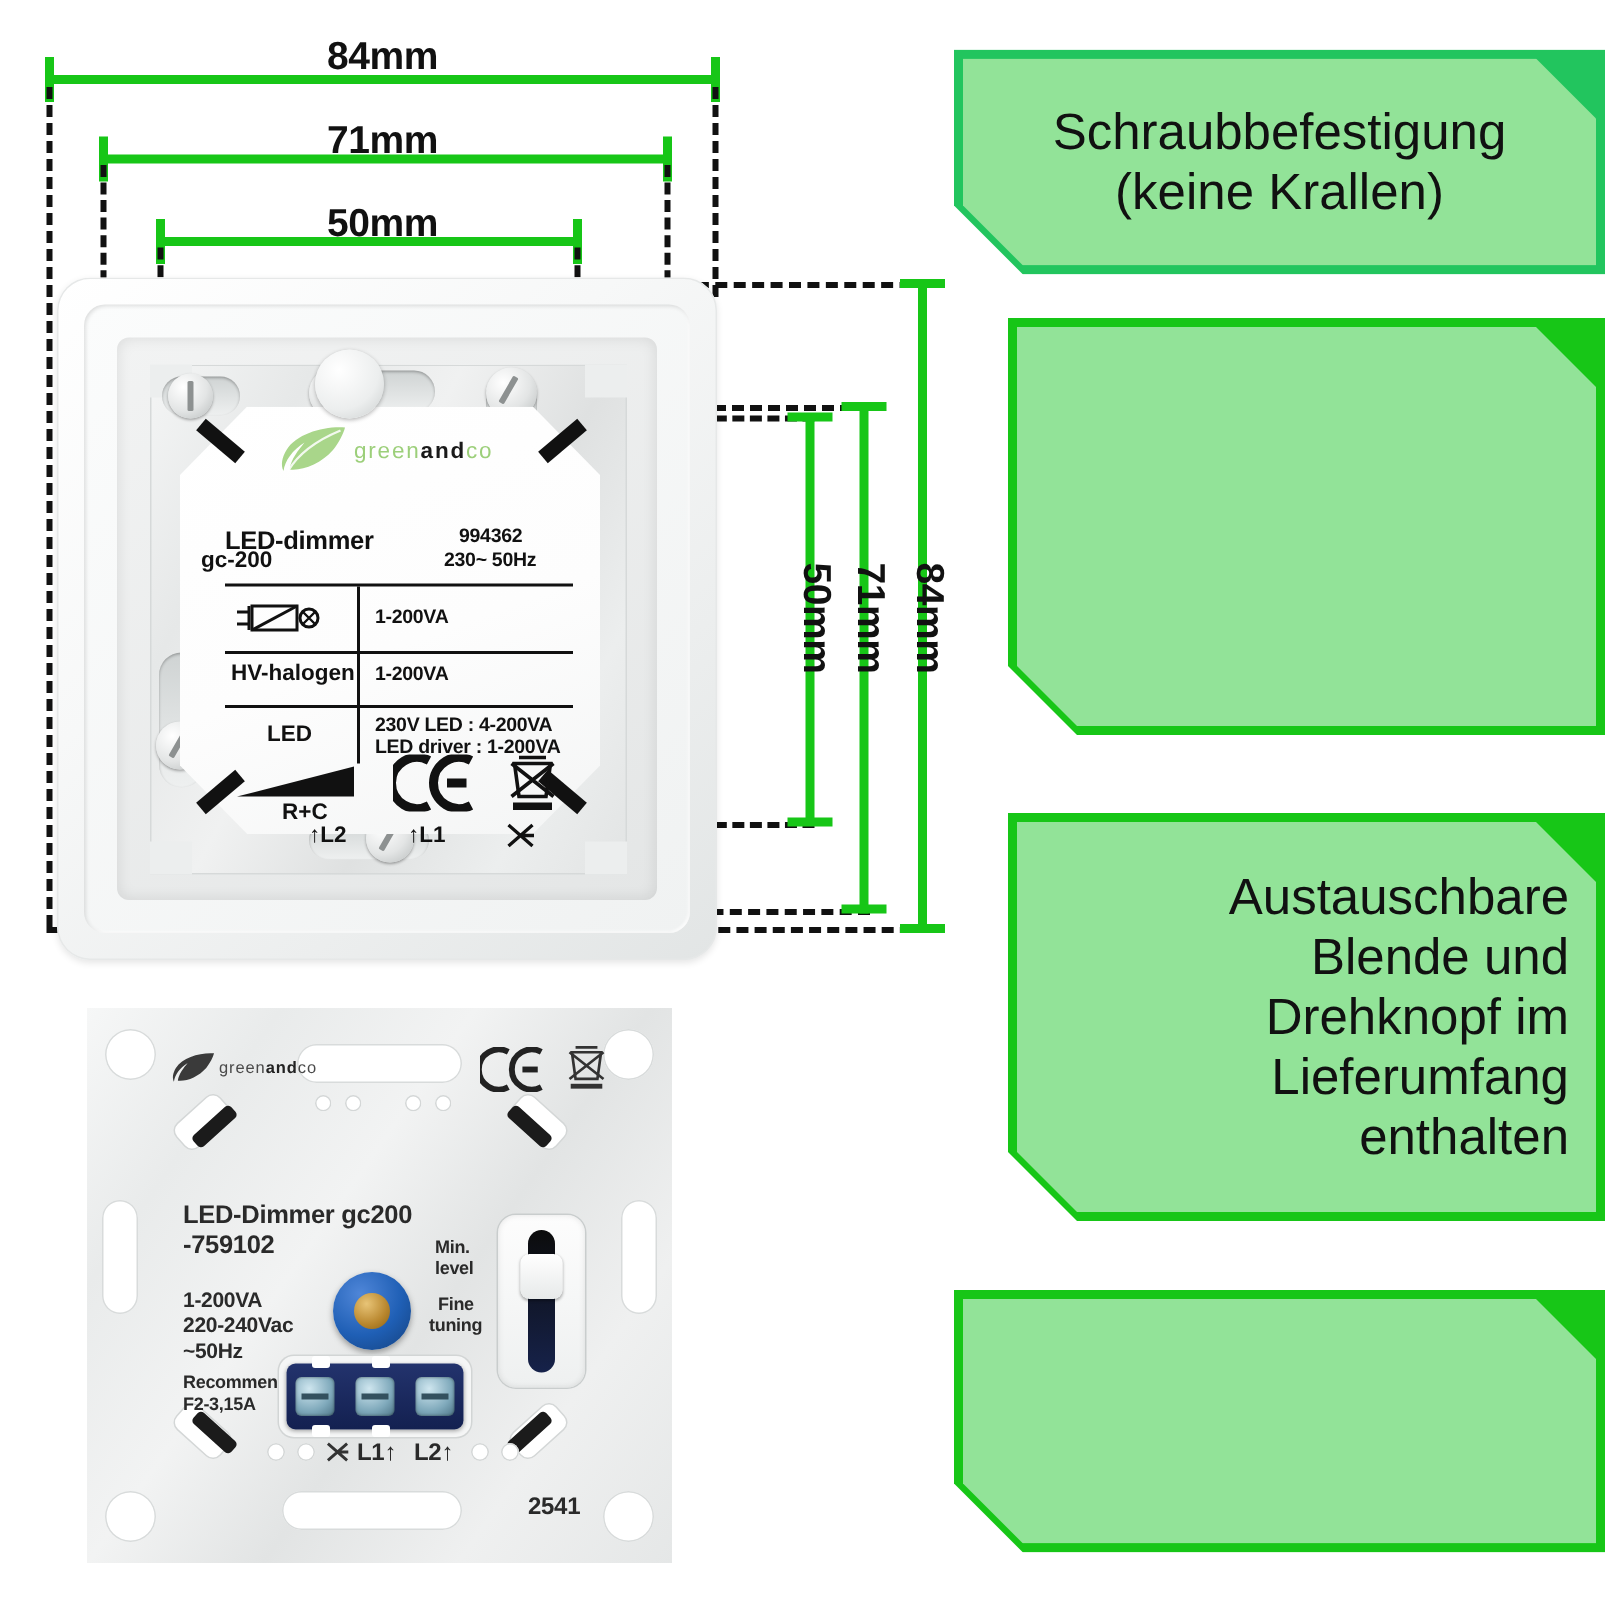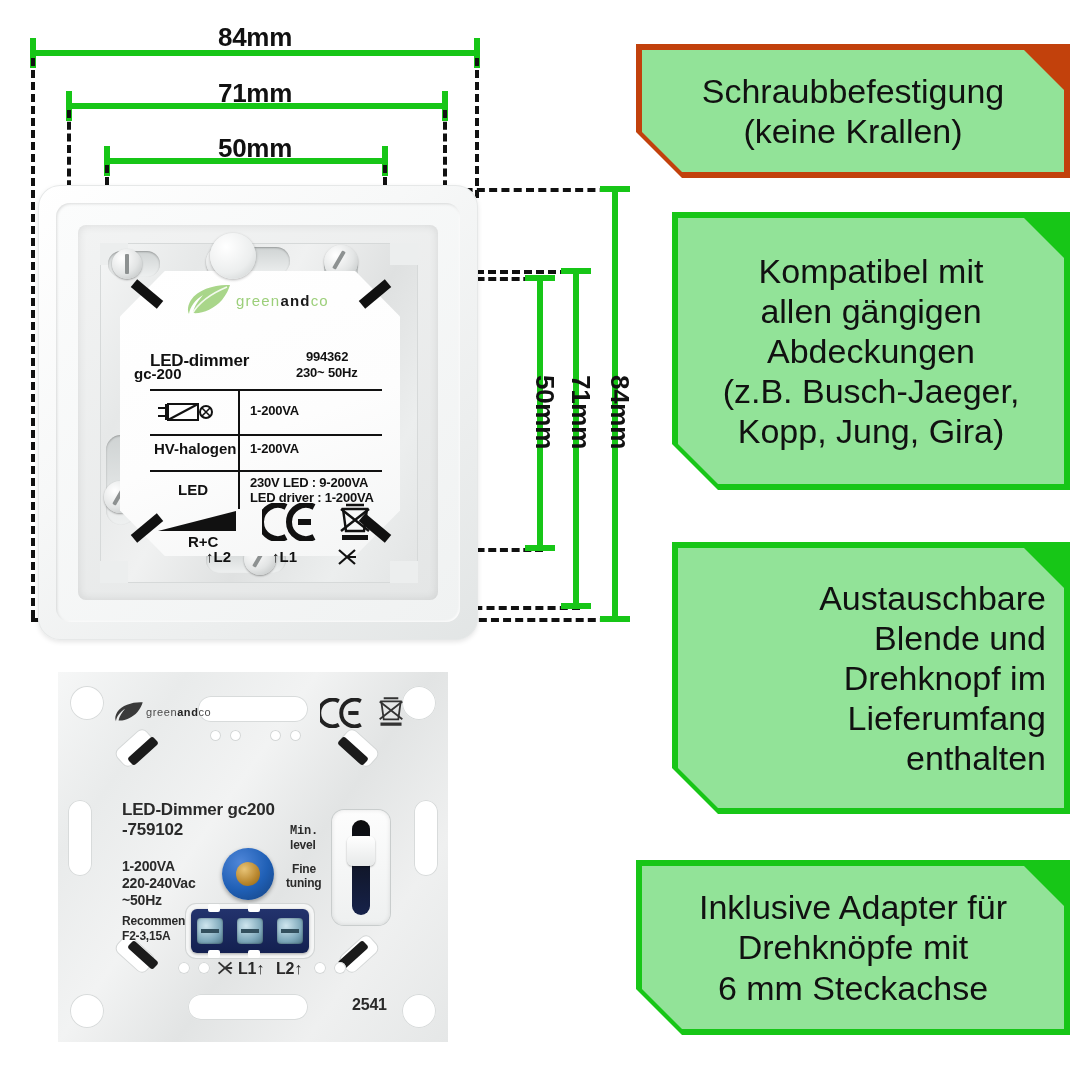--- a/index.html
+++ b/index.html
@@ -312,21 +312,21 @@
     <path d="M12 21L42 5" stroke="#111" stroke-width="2"></path>
     <circle cx="50" cy="13" r="6" fill="none" stroke="#111" stroke-width="2"></circle>
     <path d="M46 9l8 8M54 9l-8 8" stroke="#111" stroke-width="1.6"></path>
   </svg>
   <div class="lbl lbl-mid" style="left:212px;top:218px;">1-200VA</div>
 
   <div class="lbl lbl-big" style="left:116px;top:255px;">HV-halogen</div>
   <div class="lbl lbl-mid" style="left:212px;top:256px;">1-200VA</div>
 
   <div class="lbl lbl-big" style="left:140px;top:296px;">LED</div>
-  <div class="lbl lbl-mid" style="left:212px;top:290px;">230V LED  : 9-200VA</div>
+  <div class="lbl lbl-mid" style="left:212px;top:290px;">230V LED  : 4-200VA</div>
   <div class="lbl lbl-mid" style="left:212px;top:305px;">LED driver : 1-200VA</div>
 
   <svg style="position:absolute;left:118px;top:322px;" width="84" height="26" viewBox="0 0 84 26">
     <path d="M2 24L80 4v20z" fill="#111"></path>
   </svg>
   <div class="lbl lbl-big" style="left:150px;top:348px;">R+C</div>
 
   <svg style="position:absolute;left:224px;top:318px;" width="56" height="38" viewBox="0 0 56 38">
     <path d="M24 4a17 17 0 100 30" fill="none" stroke="#111" stroke-width="6"></path>
     <path d="M52 4a17 17 0 100 30" fill="none" stroke="#111" stroke-width="6"></path>
@@ -401,21 +401,21 @@
   <div class="btext" style="left:64px;top:128px;font-size:17px;">LED-Dimmer gc200</div>
   <div class="btext" style="left:64px;top:148px;font-size:17px;">-759102</div>
 
   <div class="btext" style="left:64px;top:186px;font-size:14px;">1-200VA</div>
   <div class="btext" style="left:64px;top:203px;font-size:14px;">220-240Vac</div>
   <div class="btext" style="left:64px;top:220px;font-size:14px;">~50Hz</div>
 
   <div class="btext" style="left:64px;top:242px;font-size:12px;">Recommended fuse</div>
   <div class="btext" style="left:64px;top:257px;font-size:12px;">F2-3,15A</div>
 
-  <div class="btext" style="left:232px;top:152px;font-size:12px;font-family:Liberation Mono, monospace;">Min.</div>
+  <div class="btext" style="left:232px;top:152px;font-size:12px;">Min.</div>
   <div class="btext" style="left:232px;top:166px;font-size:12px;">level</div>
 
   <div class="btext" style="left:234px;top:190px;font-size:12px;">Fine</div>
   <div class="btext" style="left:228px;top:204px;font-size:12px;">tuning</div>
 
   <div class="pot" style="left:164px;top:176px;"></div>
 
   <div class="fader" style="left:274px;top:138px;">
     <div class="fader-track"></div>
     <div class="fader-knob"></div>
@@ -438,54 +438,46 @@
     <path d="M3 3l16 14M19 3L3 17M11 10h9" stroke="#333" stroke-width="2.4" fill="none"></path>
   </svg>
   <div class="btext" style="left:180px;top:288px;font-size:16px;"><span>L1</span><span>↑</span></div>
   <div class="btext" style="left:218px;top:288px;font-size:16px;"><span>L2</span><span>↑</span></div>
   <div class="dot-hole" style="left:256px;top:290px;width:12px;height:12px;"></div>
   <div class="dot-hole" style="left:276px;top:290px;width:12px;height:12px;"></div>
 
   <div class="btext" style="left:294px;top:324px;font-size:16px;">2541</div>
 </div>
 
-<div class="callout" style="left:636px;top:44px;width:434px;height:134px;
+<div class="callout" style="left:636px;top:33px;width:434px;height:150px;
      clip-path:polygon(0 0, 100% 0, 100% 0, 100% 100%, 100% 100%, 46px 100%, 0 calc(100% - 46px));
-     background:#c2410c;">
+     background:#22c55e;">
   <div style="position:absolute;left:6px;top:6px;right:6px;bottom:6px;background:#92e398;
        clip-path:polygon(0 0, calc(100% - 40px) 0, 100% 40px, 100% 100%, 40px 100%, 0 calc(100% - 40px));"></div>
   <div class="ctext c-center" style="position:relative;">Schraubbefestigung
 (keine Krallen)</div>
 </div>
 
 <div class="callout" style="left:672px;top:212px;width:398px;height:278px;
      background:#17c617;
      clip-path:polygon(0 0, 100% 0, 100% 100%, 46px 100%, 0 calc(100% - 46px));">
   <div style="position:absolute;left:6px;top:6px;right:6px;bottom:6px;background:#92e398;
        clip-path:polygon(0 0, calc(100% - 40px) 0, 100% 40px, 100% 100%, 40px 100%, 0 calc(100% - 40px));"></div>
-  <div class="ctext c-center" style="position:relative;">Kompatibel mit
-allen gängigen
-Abdeckungen
-(z.B. Busch-Jaeger,
-Kopp, Jung, Gira)</div>
 </div>
 
 <div class="callout" style="left:672px;top:542px;width:398px;height:272px;
      background:#17c617;
      clip-path:polygon(0 0, 100% 0, 100% 100%, 46px 100%, 0 calc(100% - 46px));">
   <div style="position:absolute;left:6px;top:6px;right:6px;bottom:6px;background:#92e398;
        clip-path:polygon(0 0, calc(100% - 40px) 0, 100% 40px, 100% 100%, 40px 100%, 0 calc(100% - 40px));"></div>
   <div class="ctext c-right" style="position:relative;padding-right:8px;text-align:right;">Austauschbare
 Blende und
 Drehknopf im
 Lieferumfang
 enthalten</div>
 </div>
 
 <div class="callout" style="left:636px;top:860px;width:434px;height:175px;
      background:#17c617;
      clip-path:polygon(0 0, 100% 0, 100% 100%, 46px 100%, 0 calc(100% - 46px));">
   <div style="position:absolute;left:6px;top:6px;right:6px;bottom:6px;background:#92e398;
        clip-path:polygon(0 0, calc(100% - 40px) 0, 100% 40px, 100% 100%, 40px 100%, 0 calc(100% - 40px));"></div>
-  <div class="ctext c-center" style="position:relative;">Inklusive Adapter für
-Drehknöpfe mit
-6 mm Steckachse</div>
 </div>
 
 </body></html>

